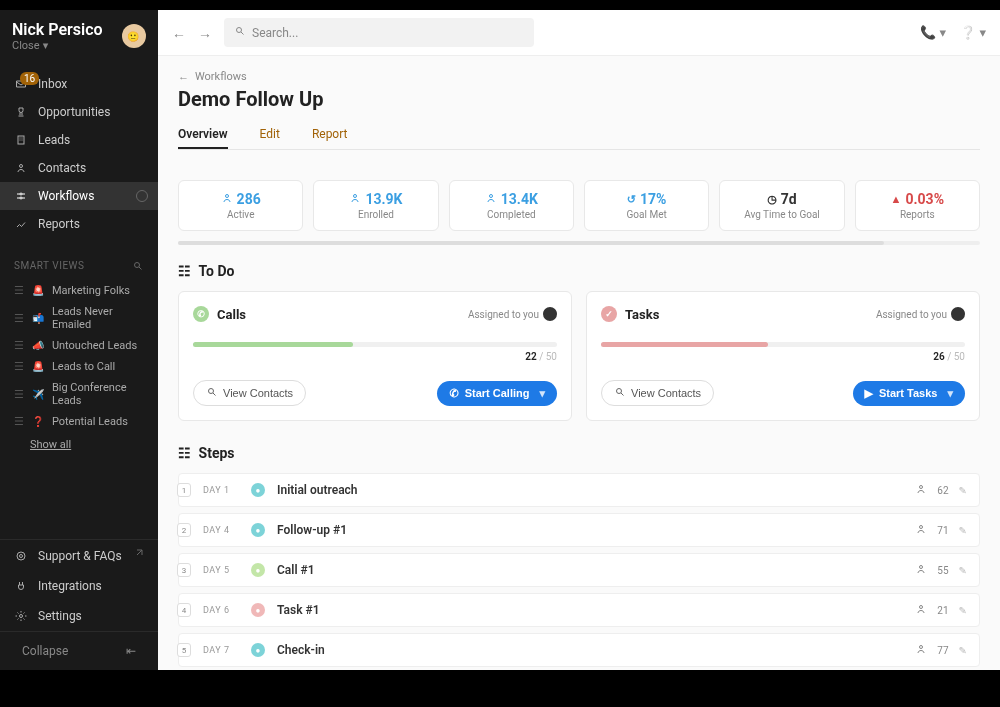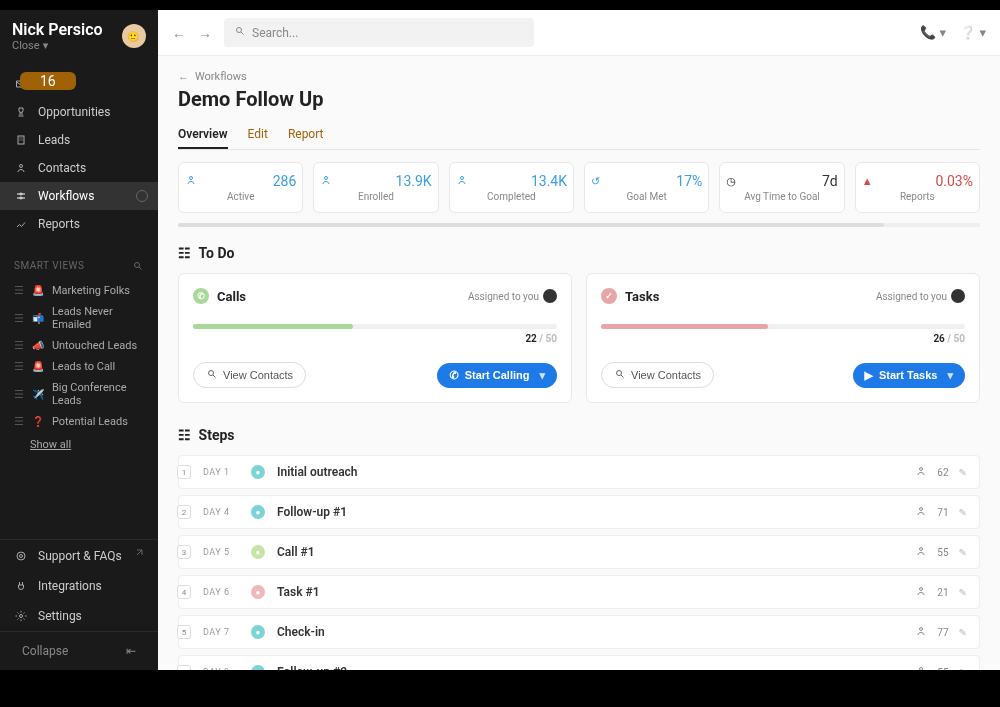--- a/index.html
+++ b/index.html
@@ -9,43 +9,43 @@
 .sidebar-header { display: flex; align-items: center; padding: 10px 12px; justify-content: space-between; }
 .user-block { display: flex; flex-direction: column; }
 .user-name { color: #fff; font-weight: 600; font-size: 16px; }
 .org-name { color: #888; font-size: 11px; display: flex; align-items: center; gap: 3px; }
 .avatar { width: 24px; height: 24px; border-radius: 50%; background: #e8c9a0; display: flex; align-items: center; justify-content: center; font-size: 10px; }
 .nav-section { padding: 8px 0; }
 .nav-item { display: flex; align-items: center; padding: 7px 14px; gap: 10px; cursor: pointer; font-size: 12px; color: #ccc; position: relative; }
 .nav-item.active { background: #333; color: #fff; }
 .nav-item.active::after { content: ""; position: absolute; right: 10px; width: 10px; height: 10px; border: 1px solid #666; border-radius: 50%; }
 .nav-icon { width: 14px; height: 14px; display: flex; align-items: center; justify-content: center; }
-.badge { background: #a16207; color: #fff; font-size: 14px; border-radius: 6px; padding: 1px 20px; position: absolute; left: 20px; top: 2px; }
+.badge { background: #a16207; color: #fff; font-size: 10px; border-radius: 6px; padding: 1px 4px; position: absolute; left: 20px; top: 2px; }
 .smart-views-header { display: flex; justify-content: space-between; padding: 14px 14px 6px; color: #666; font-size: 10px; letter-spacing: 0.5px; }
 .smart-item { display: flex; align-items: center; gap: 8px; padding: 4px 14px; font-size: 11px; color: #aaa; cursor: pointer; }
 .smart-emoji { width: 12px; font-size: 10px; }
 .show-all { text-decoration: underline; color: #aaa; padding: 6px 30px; font-size: 11px; cursor: pointer; }
 .sidebar-footer { margin-top: auto; border-top: 1px solid #2a2a2a; }
 .footer-item { display: flex; align-items: center; gap: 10px; padding: 8px 14px; font-size: 12px; color: #ccc; cursor: pointer; }
 .collapse-row { border-top: 1px solid #2a2a2a; padding: 12px 22px; color: #888; font-size: 12px; display: flex; justify-content: space-between; cursor: pointer; }
 .main { flex: 1; background: #fff; display: flex; flex-direction: column; overflow: hidden; }
 .topbar { display: flex; align-items: center; padding: 8px 14px; gap: 12px; border-bottom: 1px solid #eee; }
 .nav-arrow { color: #888; cursor: pointer; font-size: 14px; }
 .search-box { flex: 0 0 310px; background: #f2f2f2; border-radius: 4px; padding: 7px 10px; display: flex; align-items: center; gap: 6px; color: #888; font-size: 12px; }
 .topbar-right { margin-left: auto; display: flex; gap: 14px; color: #888; font-size: 13px; }
 .topbar-icon { display: flex; align-items: center; gap: 2px; cursor: pointer; }
 .content { flex: 1; overflow-y: auto; padding: 14px 20px; background: #fafafa; }
 .breadcrumb { color: #888; font-size: 11px; display: flex; align-items: center; gap: 6px; margin-bottom: 4px; cursor: pointer; }
 .page-title { font-size: 20px; font-weight: 700; color: #222; margin-bottom: 10px; }
-.tabs { display: flex; gap: 20px; border-bottom: 1px solid #e5e5e5; margin-bottom: 12px; }
+.tabs { display: flex; gap: 32px; border-bottom: 1px solid #e5e5e5; margin-bottom: 30px; }
 .tab { padding: 6px 0; font-size: 12px; color: #a16207; cursor: pointer; }
 .tab.active { color: #222; font-weight: 600; border-bottom: 2px solid #222; }
 .stats-row { display: flex; gap: 10px; margin-bottom: 10px; }
 .stat-card { flex: 1; background: #fff; border: 1px solid #e8e8e8; border-radius: 6px; padding: 10px 6px; text-align: center; }
-.stat-value { font-size: 14px; font-weight: 400; display: flex; align-items: center; justify-content: space-between; gap: 4px; }
+.stat-value { font-size: 14px; font-weight: 700; display: flex; align-items: center; justify-content: center; gap: 4px; }
 .stat-value.blue { color: #3b9fe2; }
 .stat-value.dark { color: #333; }
 .stat-value.red { color: #d74949; }
 .stat-label { font-size: 10px; color: #888; margin-top: 2px; }
 .stat-icon { font-size: 11px; }
 .scroll-indicator { height: 4px; background: #eee; border-radius: 2px; margin-bottom: 18px; position: relative; }
 .scroll-indicator::before { content: ""; position: absolute; left: 0; width: 88%; height: 100%; background: #ddd; border-radius: 2px; }
 .section-header { display: flex; align-items: center; gap: 8px; font-size: 14px; font-weight: 700; color: #222; margin-bottom: 12px; }
 .todo-cards { display: flex; gap: 14px; margin-bottom: 24px; }
 .todo-card { flex: 1; background: #fff; border: 1px solid #e8e8e8; border-radius: 6px; padding: 14px; }
@@ -55,21 +55,21 @@
 .todo-icon.green { background: #a8d89a; }
 .todo-icon.pink { background: #e8a5a5; }
 .assigned { font-size: 10px; color: #888; display: flex; align-items: center; gap: 4px; }
 .assigned-avatar { width: 14px; height: 14px; border-radius: 50%; background: #333; }
 .progress-row { margin-bottom: 18px; }
 .progress-bar { height: 5px; background: #f0f0f0; border-radius: 3px; position: relative; margin-bottom: 4px; }
 .progress-fill { height: 100%; border-radius: 3px; }
 .progress-fill.green { background: #a8d89a; width: 44%; }
 .progress-fill.pink { background: #e8a5a5; width: 46%; }
 .progress-text { text-align: right; font-size: 10px; color: #222; font-weight: 600; }
-.progress-text .total { color: #bbb; font-weight: 700; margin-top: 19px; }
+.progress-text .total { color: #bbb; font-weight: 400; margin-top: 19px; }
 .todo-actions { display: flex; justify-content: space-between; align-items: center; }
 .btn-outline { border: 1px solid #ddd; background: #fff; border-radius: 14px; padding: 5px 12px; font-size: 11px; color: #555; display: flex; align-items: center; gap: 5px; cursor: pointer; }
 .btn-primary { background: #1e7ae6; color: #fff; border: none; border-radius: 14px; padding: 6px 12px; font-size: 11px; font-weight: 600; display: flex; align-items: center; gap: 6px; cursor: pointer; }
 .btn-primary .caret { opacity: 0.8; margin-left: 4px; }
 .steps-list { display: flex; flex-direction: column; gap: 6px; }
 .step-row { display: flex; align-items: center; gap: 12px; background: #fff; border: 1px solid #eee; border-radius: 4px; padding: 9px 12px; }
 .step-num { width: 14px; height: 14px; border: 1px solid #ddd; border-radius: 3px; display: flex; align-items: center; justify-content: center; font-size: 8px; color: #888; margin-left: -24px; background: #fff; }
 .step-wrap { display: flex; align-items: center; gap: 12px; margin-left: 10px; }
 .step-day { font-size: 9px; color: #999; width: 36px; letter-spacing: 0.5px; }
 .step-icon { width: 14px; height: 14px; border-radius: 50%; display: flex; align-items: center; justify-content: center; font-size: 8px; }

